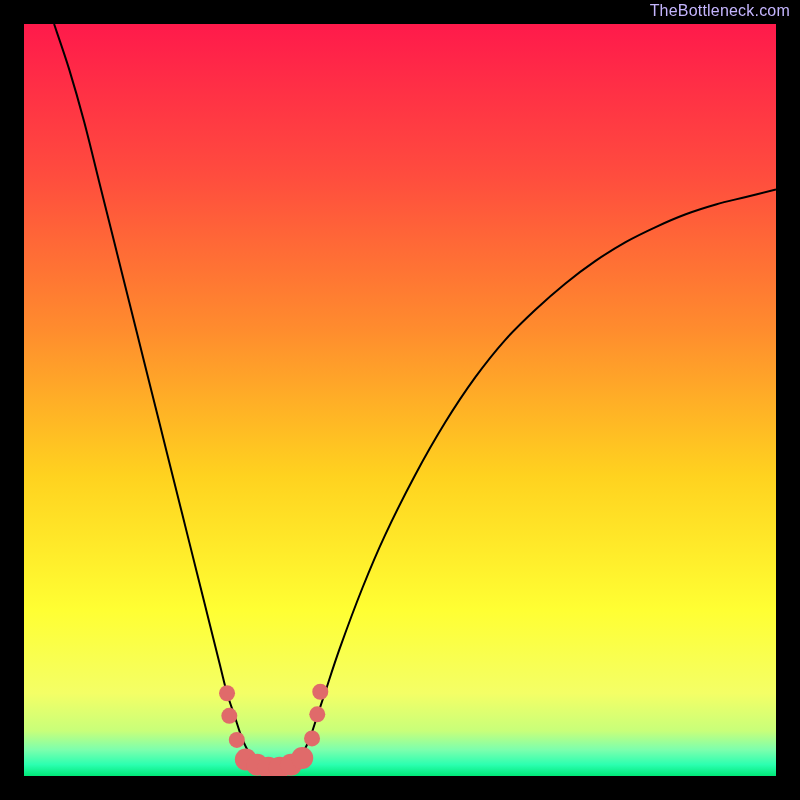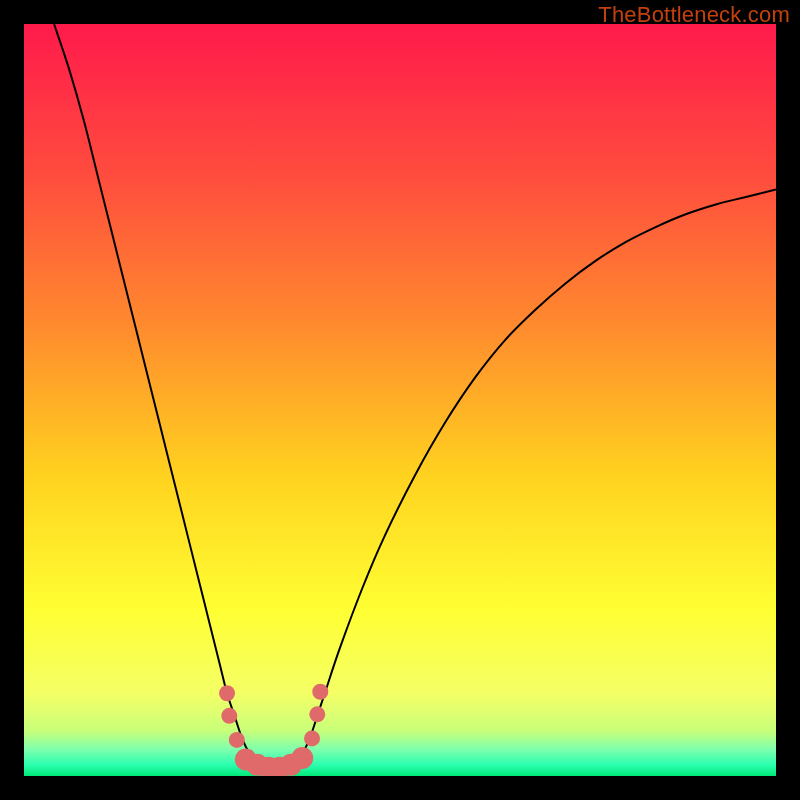--- a/index.html
+++ b/index.html
@@ -23,22 +23,22 @@
     position: absolute;
     left: 0;
     top: 0;
     width: 752px;
     height: 752px;
   }
   .watermark {
     position: absolute;
     top: 2px;
     right: 10px;
-    color: #c2410c;
-    font-size: 22px;
+    color: #c4b5fd;
+    font-size: 16px;
     font-weight: 400;
     letter-spacing: 0.2px;
   }
 </style>
 </head>
 <body>
 
 <div class="frame">
   <svg class="plot" viewBox="0 0 752 752" preserveAspectRatio="none">
     <defs>

